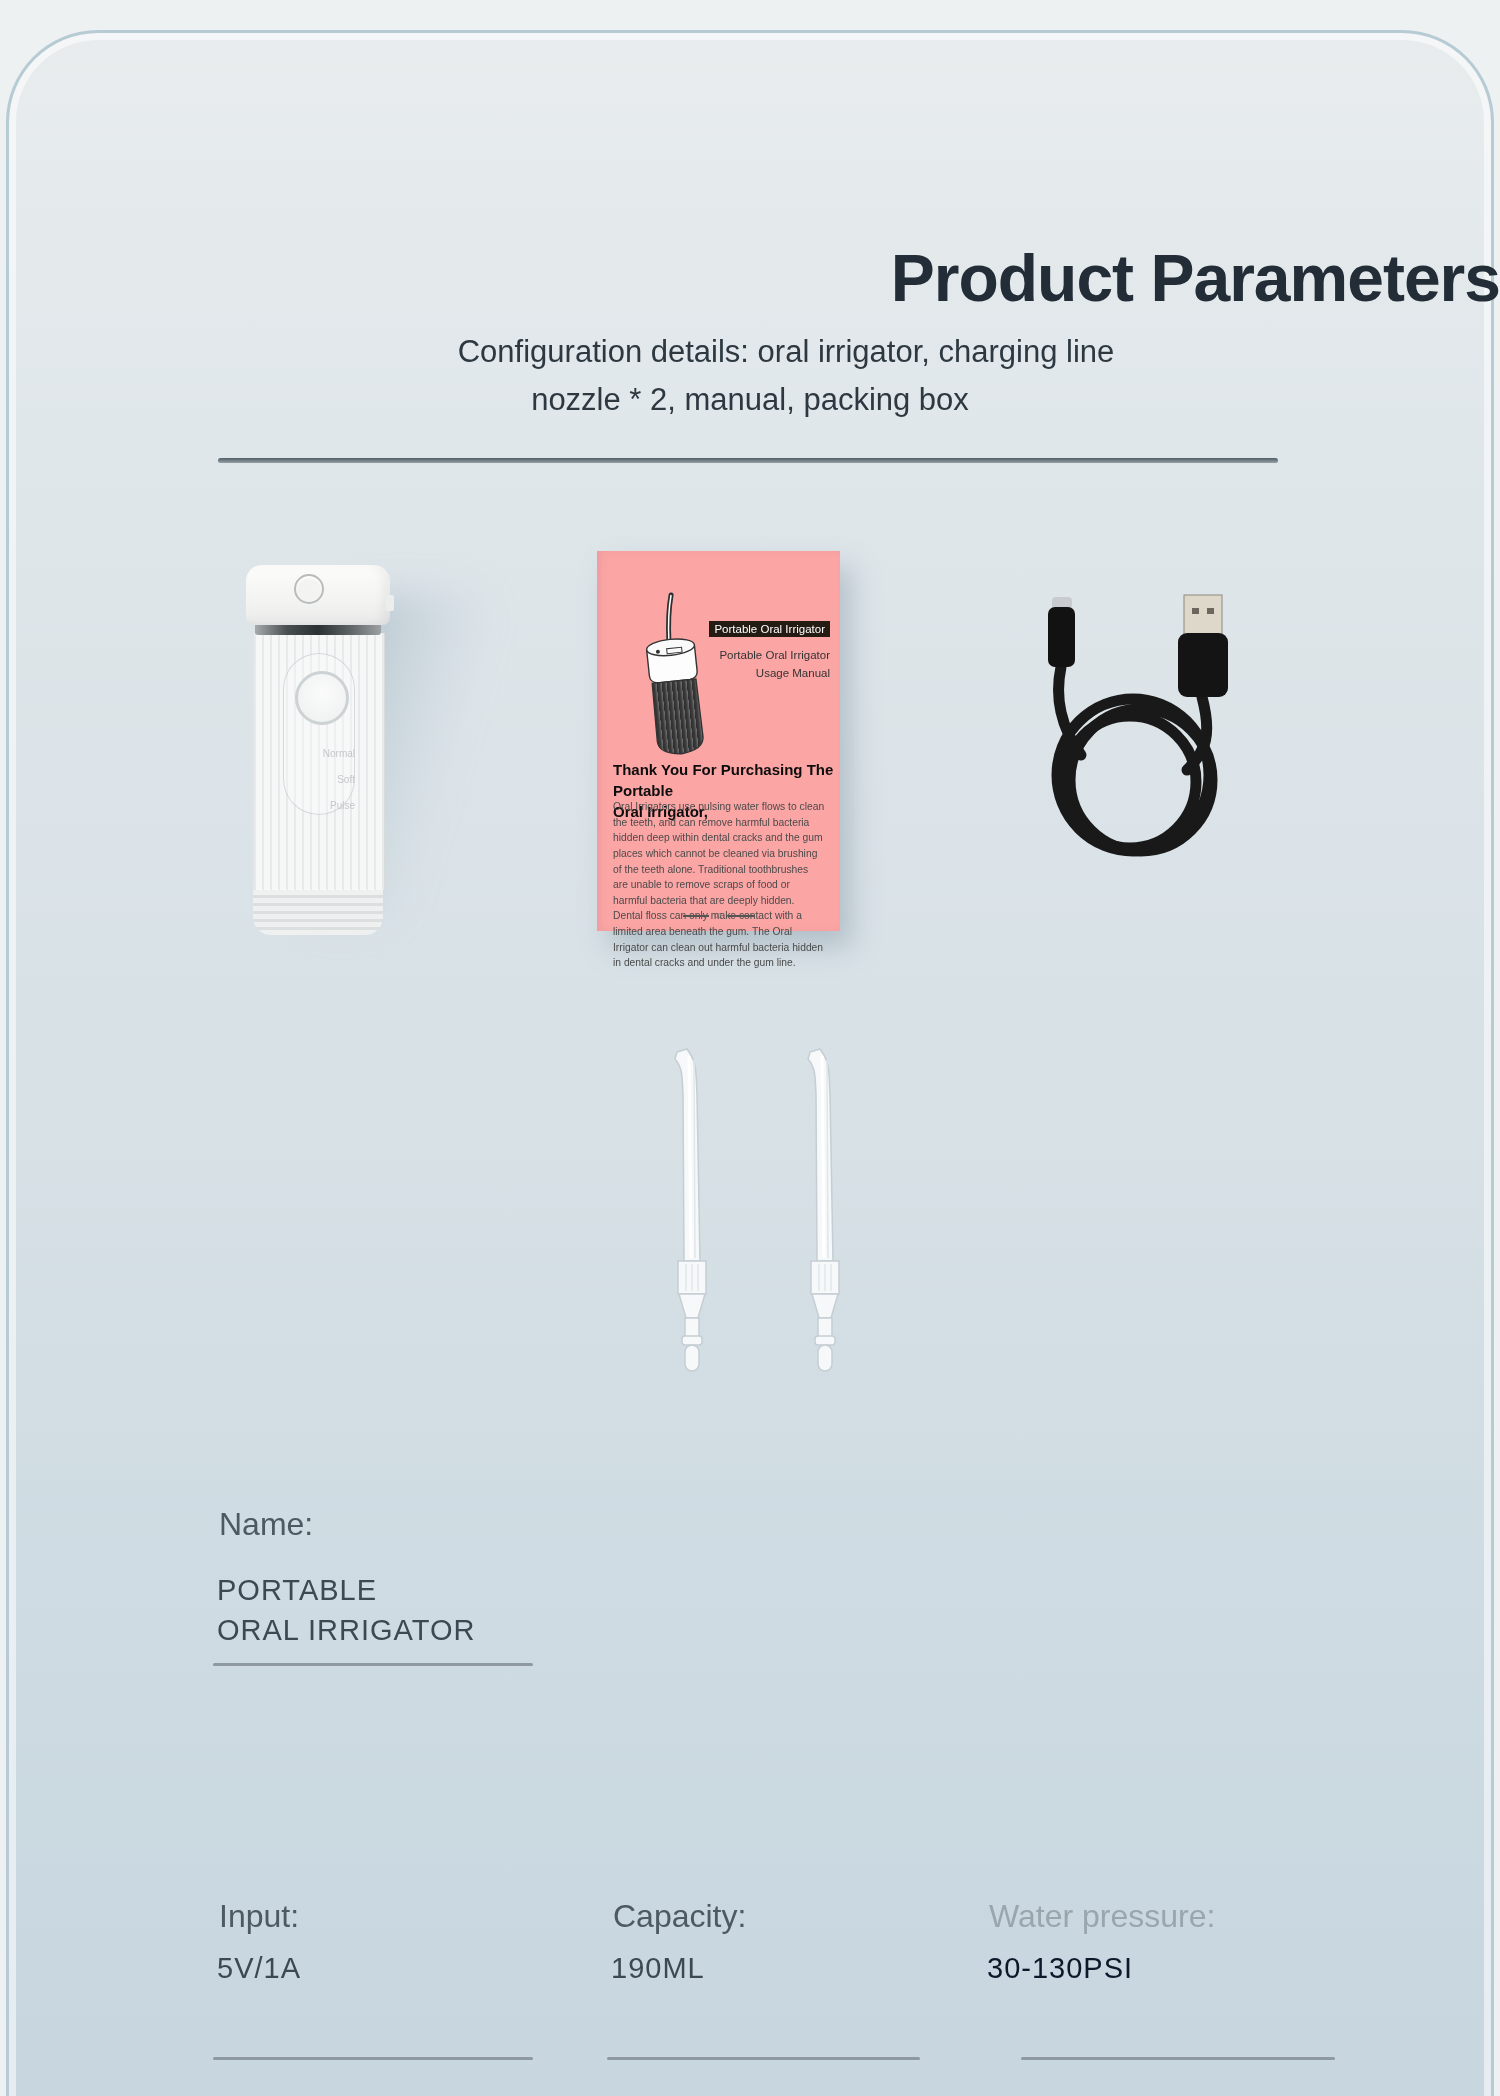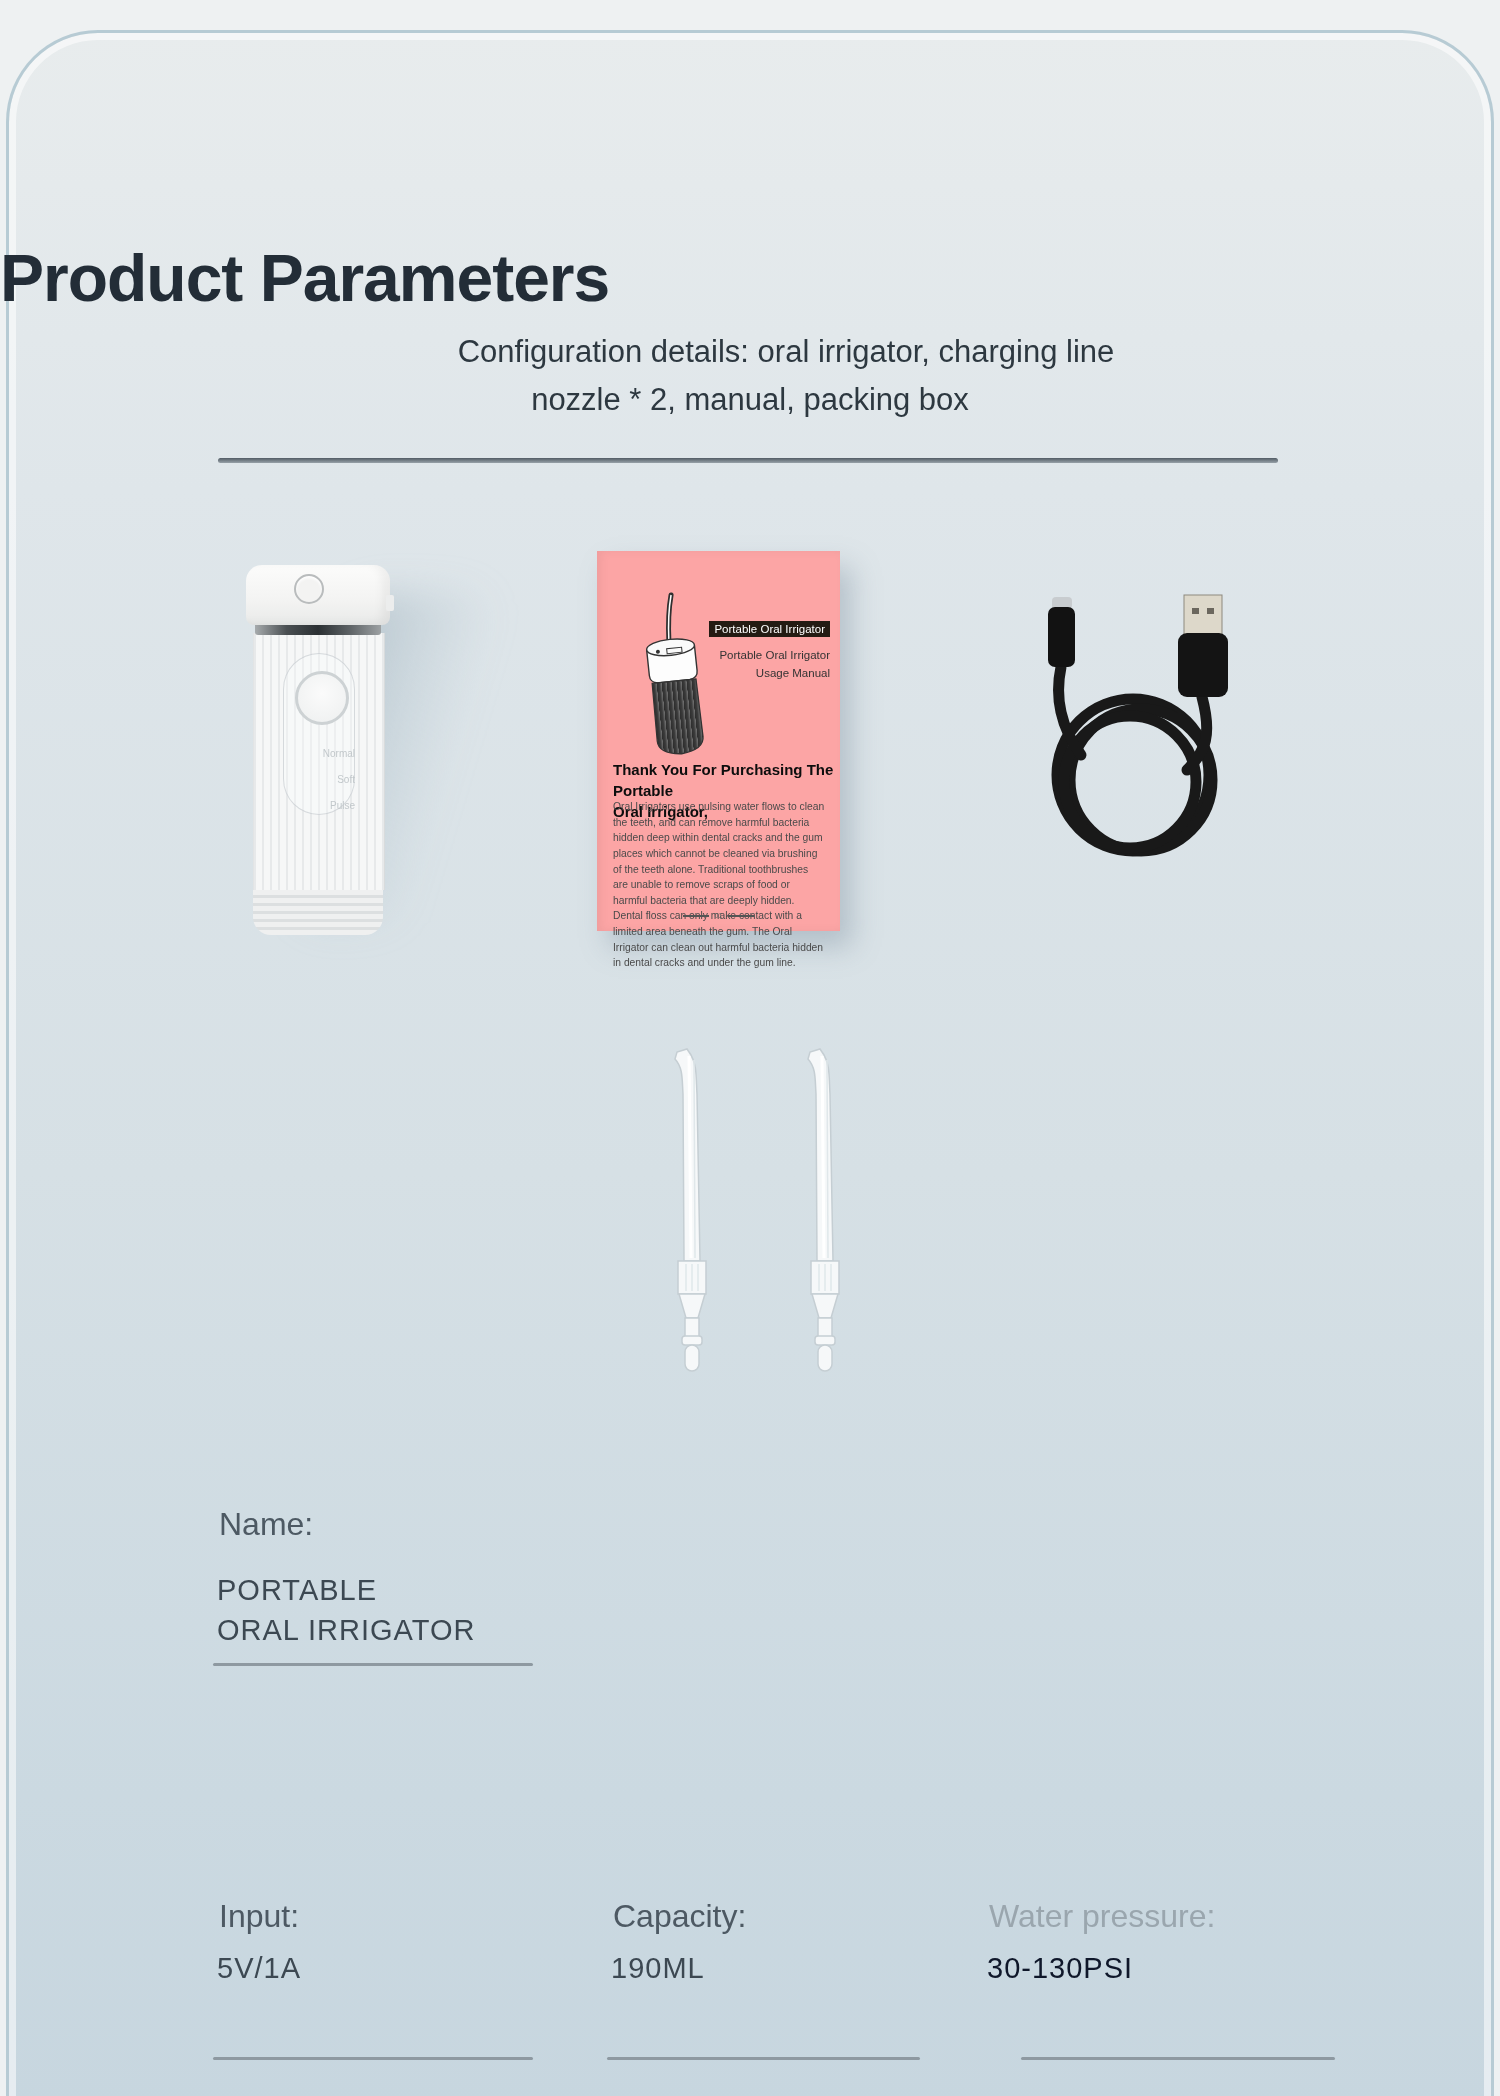--- a/index.html
+++ b/index.html
@@ -4,21 +4,21 @@
 <style>
   html,body{margin:0;padding:0;background:#eef1f2;font-family:"Liberation Sans",sans-serif;}
   .stage{position:relative;width:1500px;height:2096px;margin:0 auto;overflow:hidden;background:#eef1f2;}
 
   
   .panel{position:absolute;left:6px;right:6px;top:30px;bottom:-10px;
     border:3px solid #b7cbd4;border-bottom:none;border-radius:92px 92px 0 0;
     background:linear-gradient(180deg,#e8eced 0%,#dfe6ea 22%,#d6e0e5 55%,#cbd9e1 85%,#c7d6df 100%);
     box-shadow:inset 0 0 0 7px rgba(255,255,255,.55);}
 
-  .title{position:absolute;left:0;width:100%;top:240px;text-align:left;
+  .title{position:absolute;left:0;width:100%;top:240px;text-align:right;
     font-size:66px;font-weight:700;letter-spacing:-1px;color:#232d37;}
   .subtitle{position:absolute;left:0;width:100%;text-align:center;
     font-size:31px;color:#2d3840;}
   .subtitle.l1{top:334px;padding-left:36px;}
   .subtitle.l2{top:382px;}
   .divider{position:absolute;left:218px;top:458px;width:1060px;height:5px;border-radius:3px;
     background:linear-gradient(180deg,#525c65,#97a1a8);}
 
   
   .device{position:absolute;left:243px;top:563px;width:150px;height:372px;}

